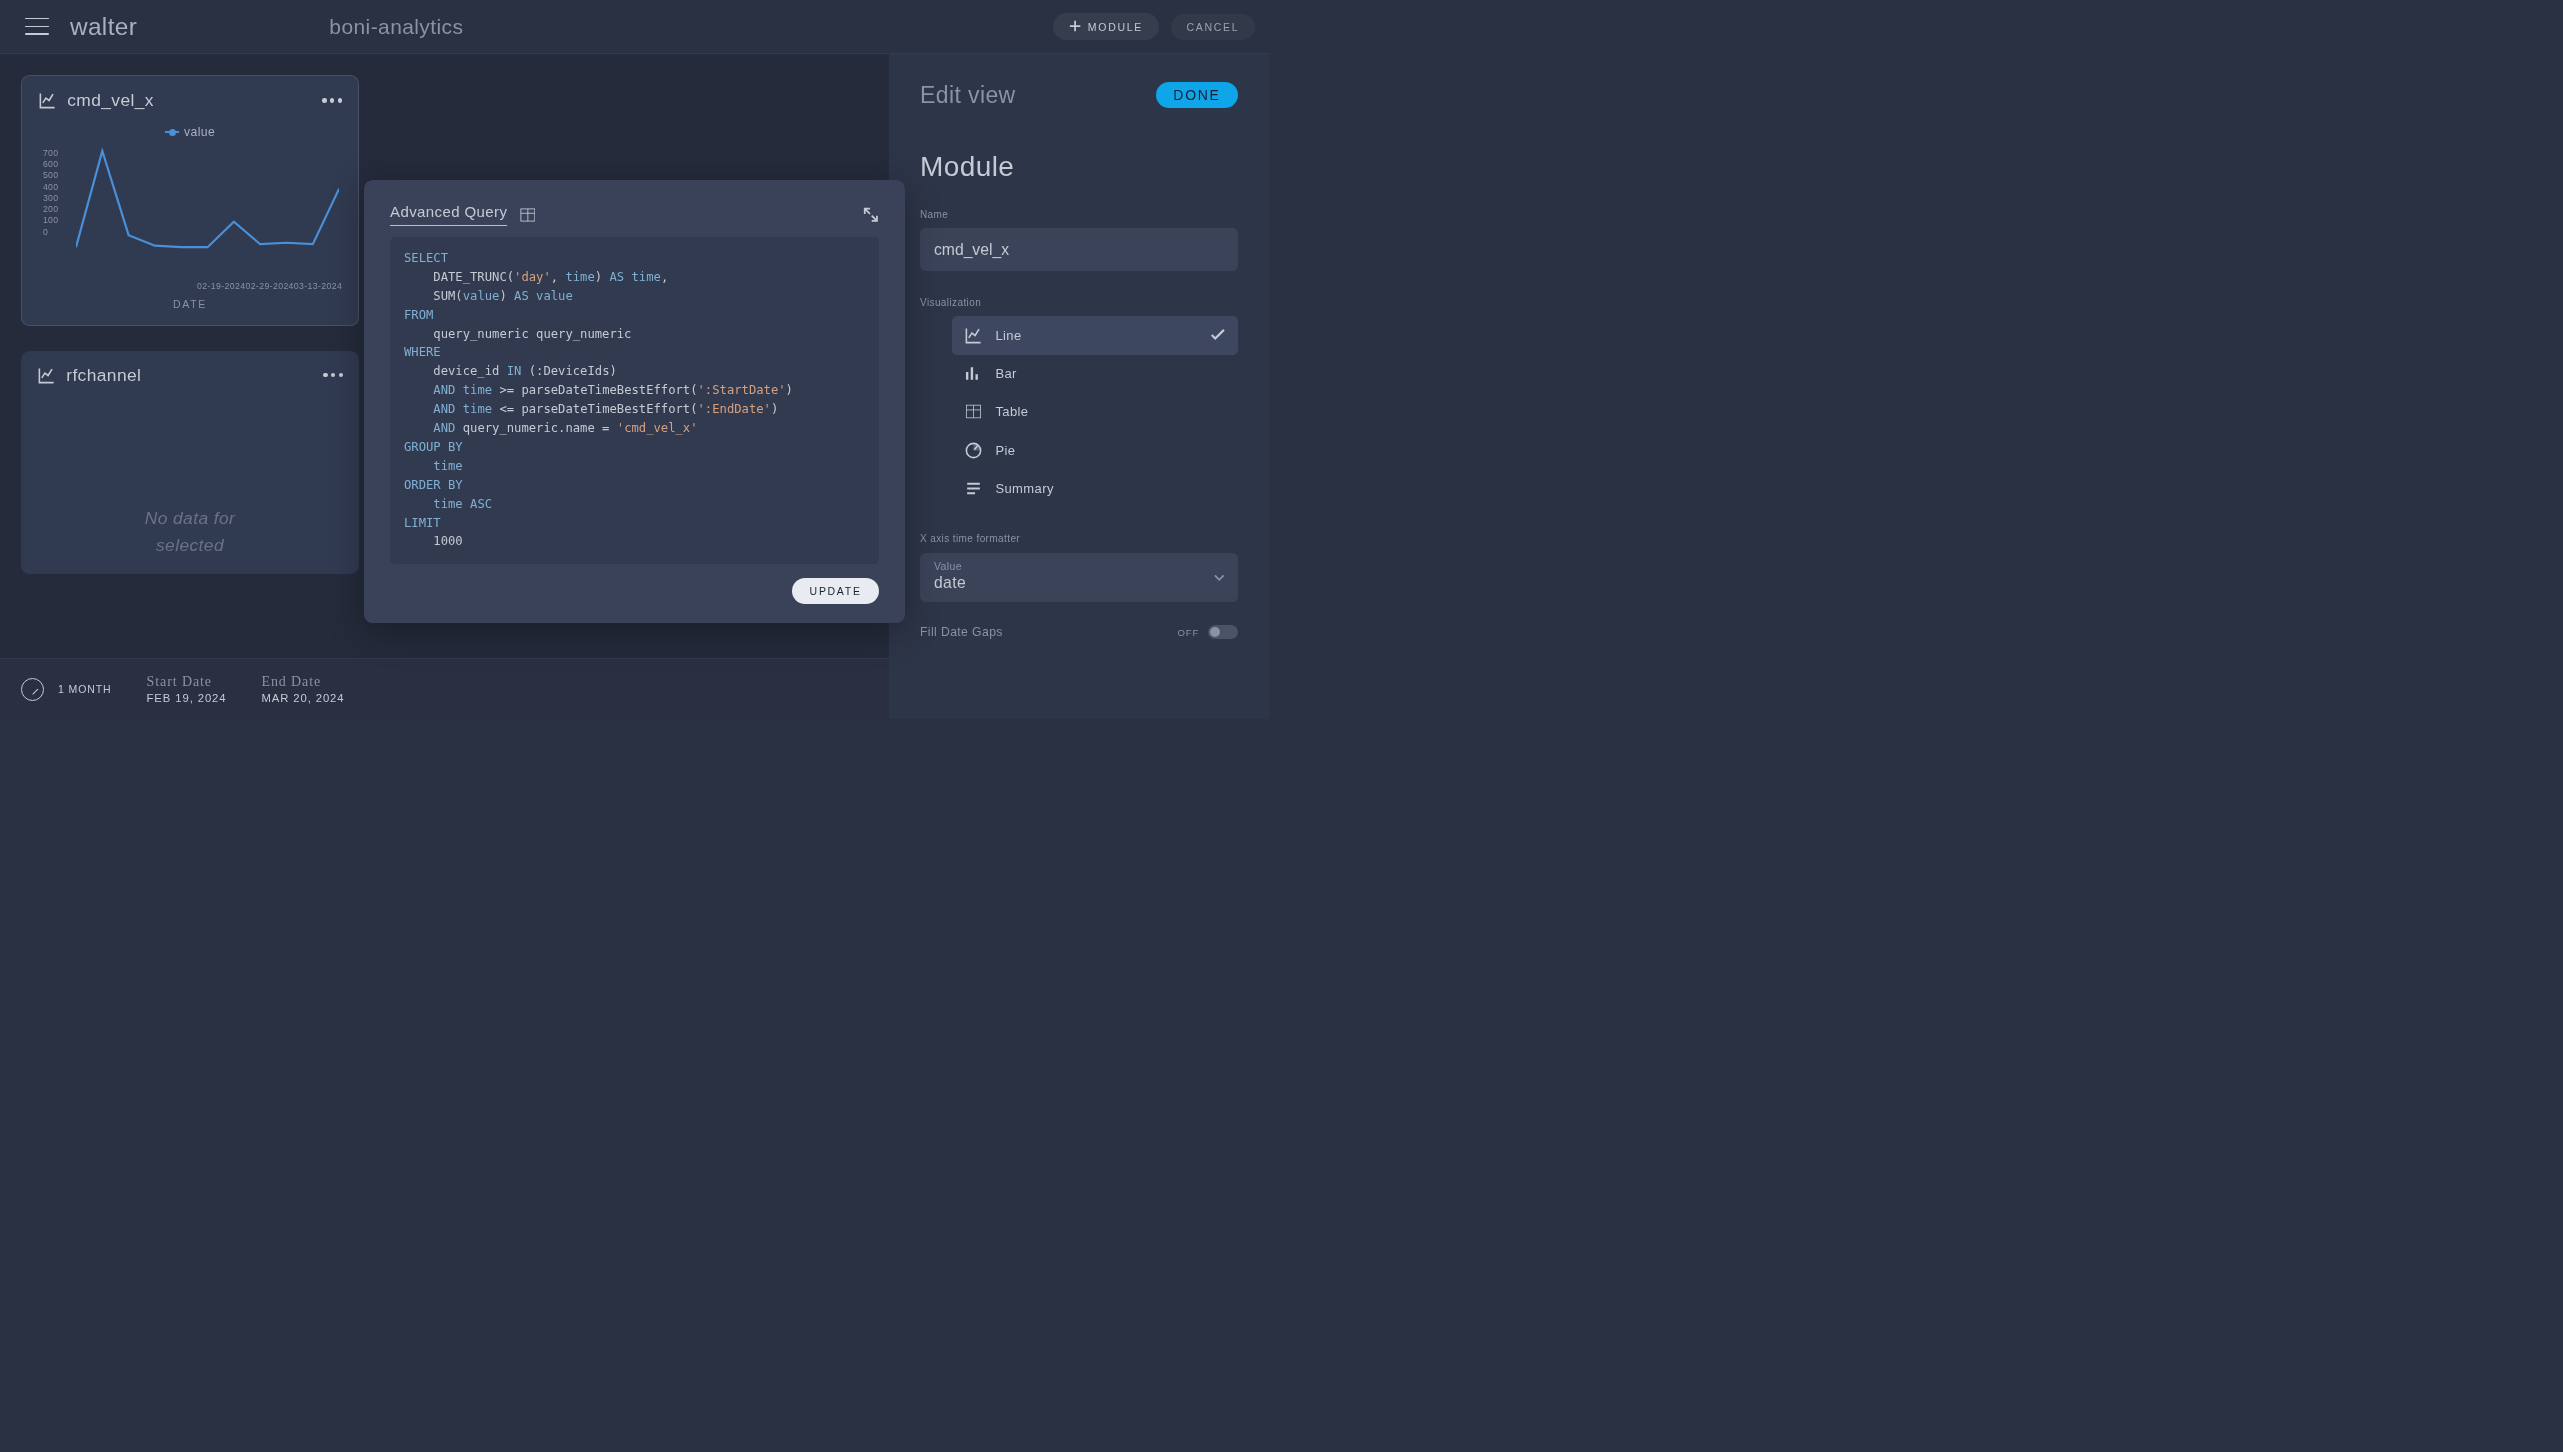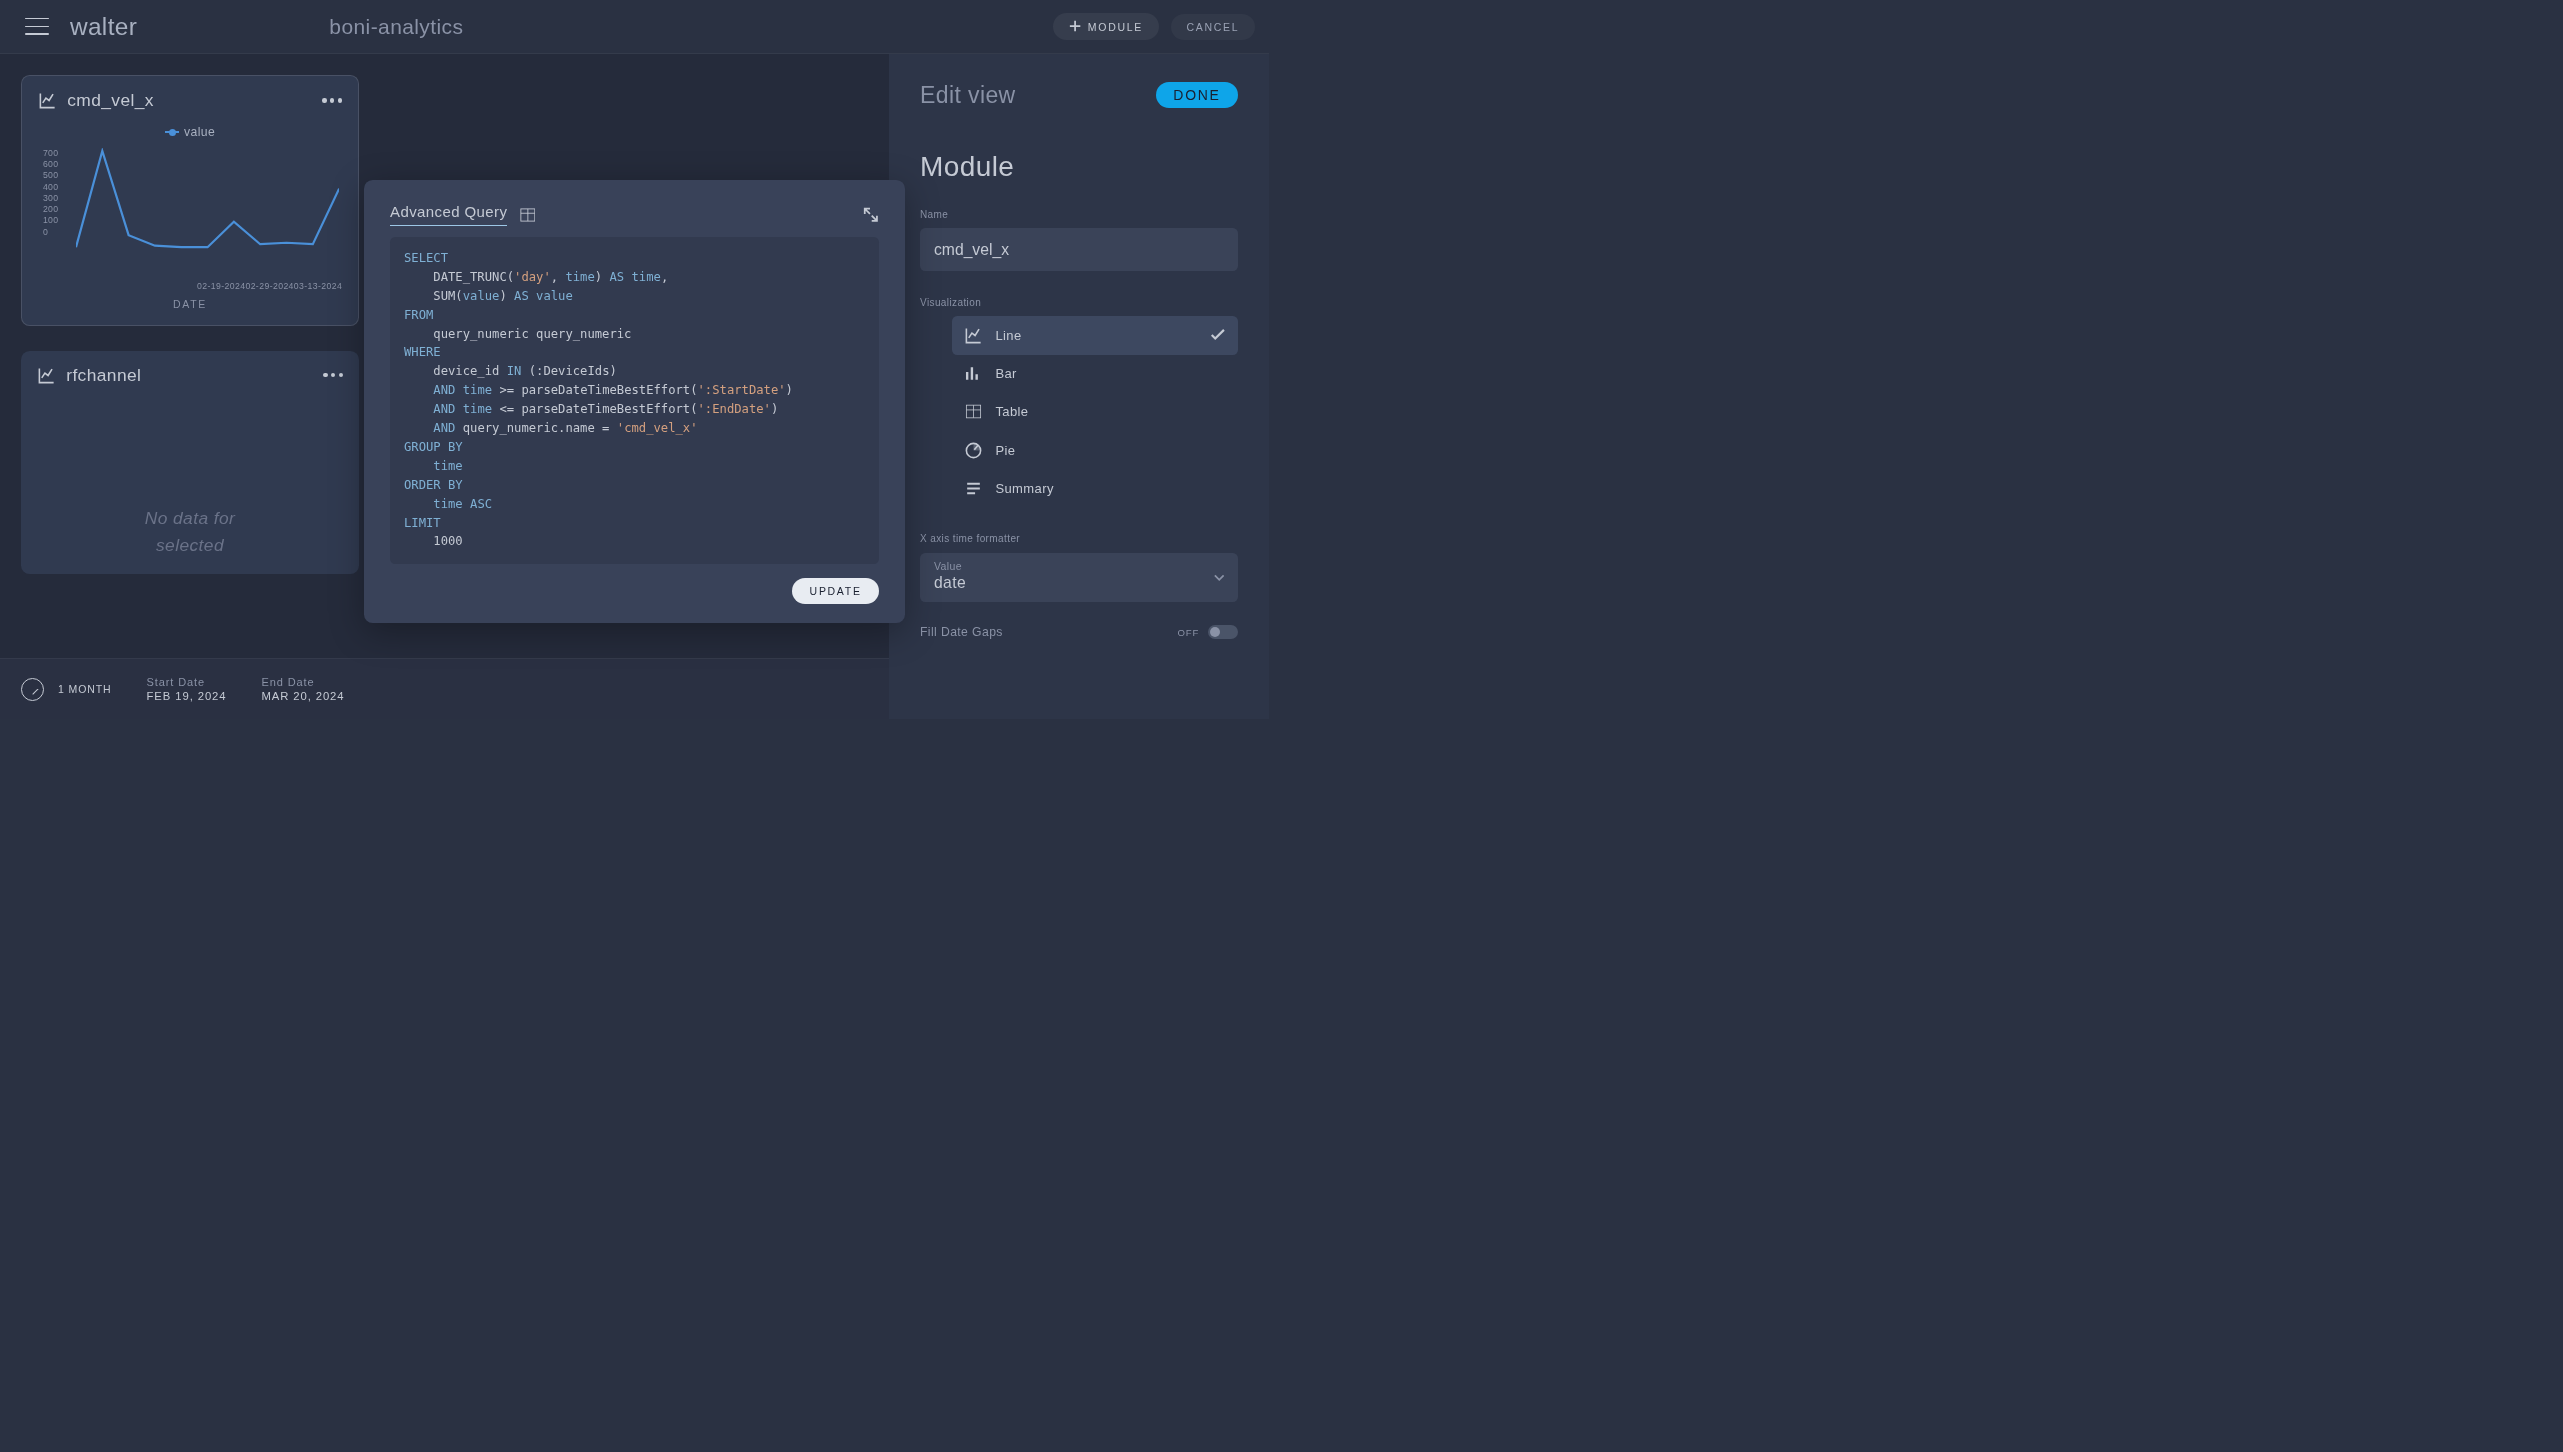--- a/index.html
+++ b/index.html
@@ -72,21 +72,21 @@
 
 .bottom-bar {
   position: absolute; bottom: 0; left: 0; right: 0;
   height: 61px; background: #2a3042;
   display: flex; align-items: center; padding: 0 21px; gap: 35px;
   border-top: 0.9px solid rgba(255,255,255,0.05);
 }
 .clock-icon { width: 23px; height: 23px; border: 1.7px solid #c5cad4; border-radius:50%; position:relative; margin-right: 7px;}
 .clock-icon::after { content:''; position:absolute; left:50%; top:50%; width:7px; height:7px; border-top:1.7px solid transparent; border-right:1.7px solid #c5cad4; transform:translate(-50%,-50%) rotate(45deg); }
 .range-label { font-size: 10.5px; letter-spacing: 0.9px; }
-.date-block .lbl { font-size: 11px; color: #8a92a6; letter-spacing:0.9px; }
+.date-block .lbl { font-size: 14px; color: #8a92a6; letter-spacing:0.9px;font-family:Liberation Serif, serif; }
 .date-block .val { font-size: 11.3px; color: #c5cad4; letter-spacing:0.9px; margin-top:1.7px; }
 
 .edit-title-row { display: flex; justify-content: space-between; align-items: center; margin-bottom: 42px; padding-top: 1.7px;}
 .edit-title { font-size: 23px; color: #8a92a6; }
 .done-btn { background: #0ea5e9; color: #1a2030; border-radius: 15.7px; padding: 5.2px 17.4px; font-size: 14px; letter-spacing: 1.7px; cursor:pointer; }
 .section-title { font-size: 28px; color: #c5cad4; margin-bottom: 26px; font-weight: 300; }
 .field-label { font-size: 10px; color: #8a92a6; margin-bottom: 8.7px; }
 .text-input {
   width: 100%; background: #3a4358; border: none; border-radius: 5.2px;
   padding: 12.2px 14px; color: #c5cad4; font-size: 15.7px; outline: none; margin-bottom: 26px;

